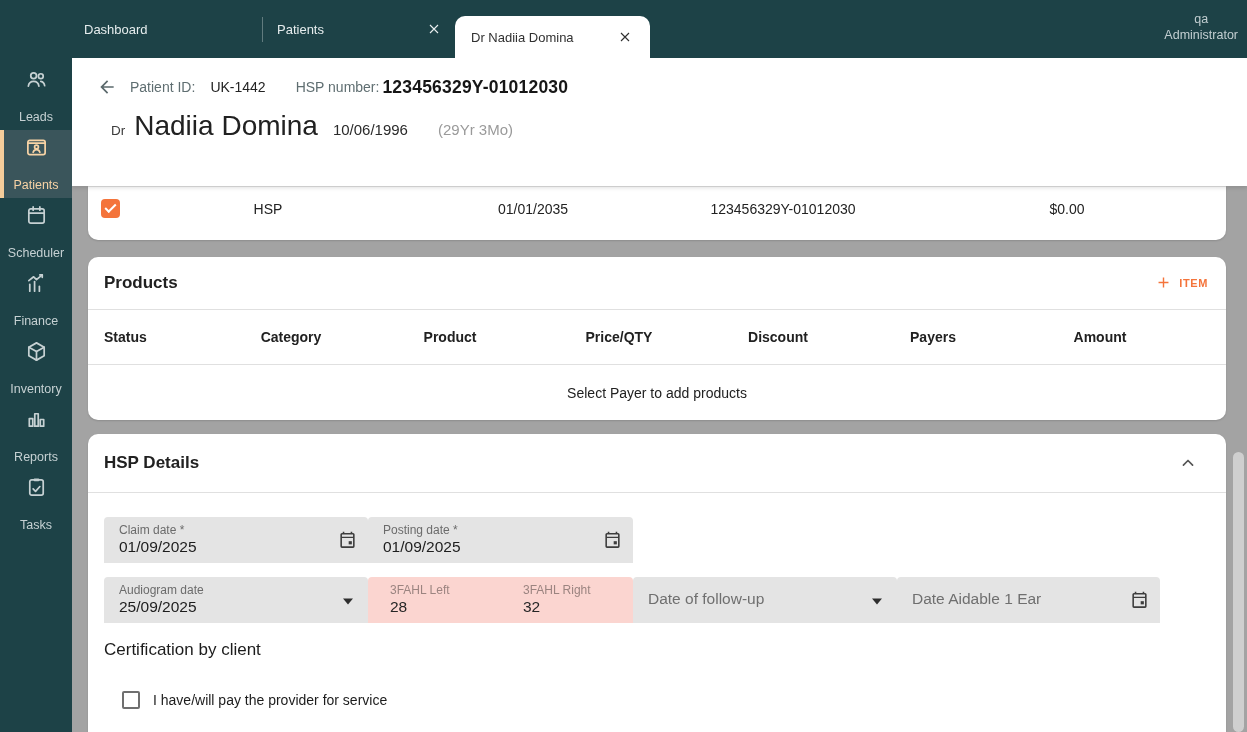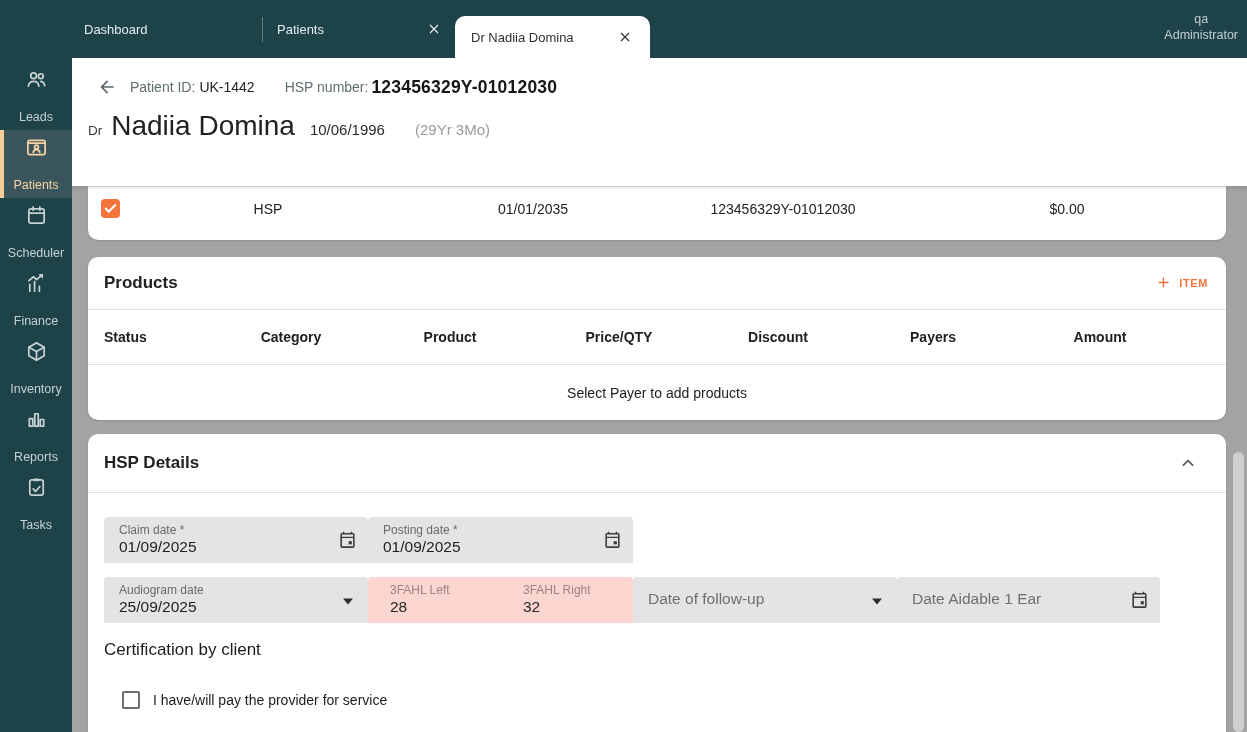--- a/index.html
+++ b/index.html
@@ -26,24 +26,24 @@
   .tab-active .tab-x svg { stroke:#303030; }
   .user-info { position:absolute; right:9px; top:11px; text-align:center; color:#c2ced1; font-size:12.5px; line-height:16px; }
 
   
   .patient-header { position:absolute; left:72px; top:58px; width:1175px; height:128px; background:#ffffff; z-index:10;
                     box-shadow:0 2px 4px rgba(0,0,0,0.12); }
   .ph-row1 { position:absolute; left:25px; top:18px; height:22px; display:flex; align-items:center; }
   .back-arrow { width:20px; height:20px; color:#5b696c; cursor:pointer; margin-right:13px; }
   .back-arrow svg { width:20px; height:20px; fill:currentColor; }
   .ph-label { color:#5f6e71; font-size:14px; }
-  .ph-id { color:#232323; font-size:14px; margin-left:4px; }
+  .ph-id { color:#232323; font-size:14px; margin-left:15px; }
   .ph-hsp-label { color:#5f6e71; font-size:14px; margin-left:30px; }
   .ph-hsp-value { color:#161616; font-size:17.5px; font-weight:bold; margin-left:3px; letter-spacing:0.2px; }
-  .ph-row2 { position:absolute; left:16px; top:52px; display:flex; align-items:baseline; }
+  .ph-row2 { position:absolute; left:39px; top:52px; display:flex; align-items:baseline; }
   .ph-dr { font-size:13.5px; color:#3c3c3c; }
   .ph-name { font-size:28px; color:#212121; margin-left:9px; }
   .ph-dob { font-size:15px; color:#2a2a2a; margin-left:15px; }
   .ph-age { font-size:15px; color:#9a9a9a; margin-left:30px; }
 
   
   .content { position:absolute; left:72px; top:186px; width:1175px; height:546px; background:#a3a3a3; overflow:hidden; }
   .card { background:#ffffff; margin-left:16px; width:1138px; border-radius:10px; box-shadow:0 1px 2px rgba(0,0,0,0.14); }
 
   

